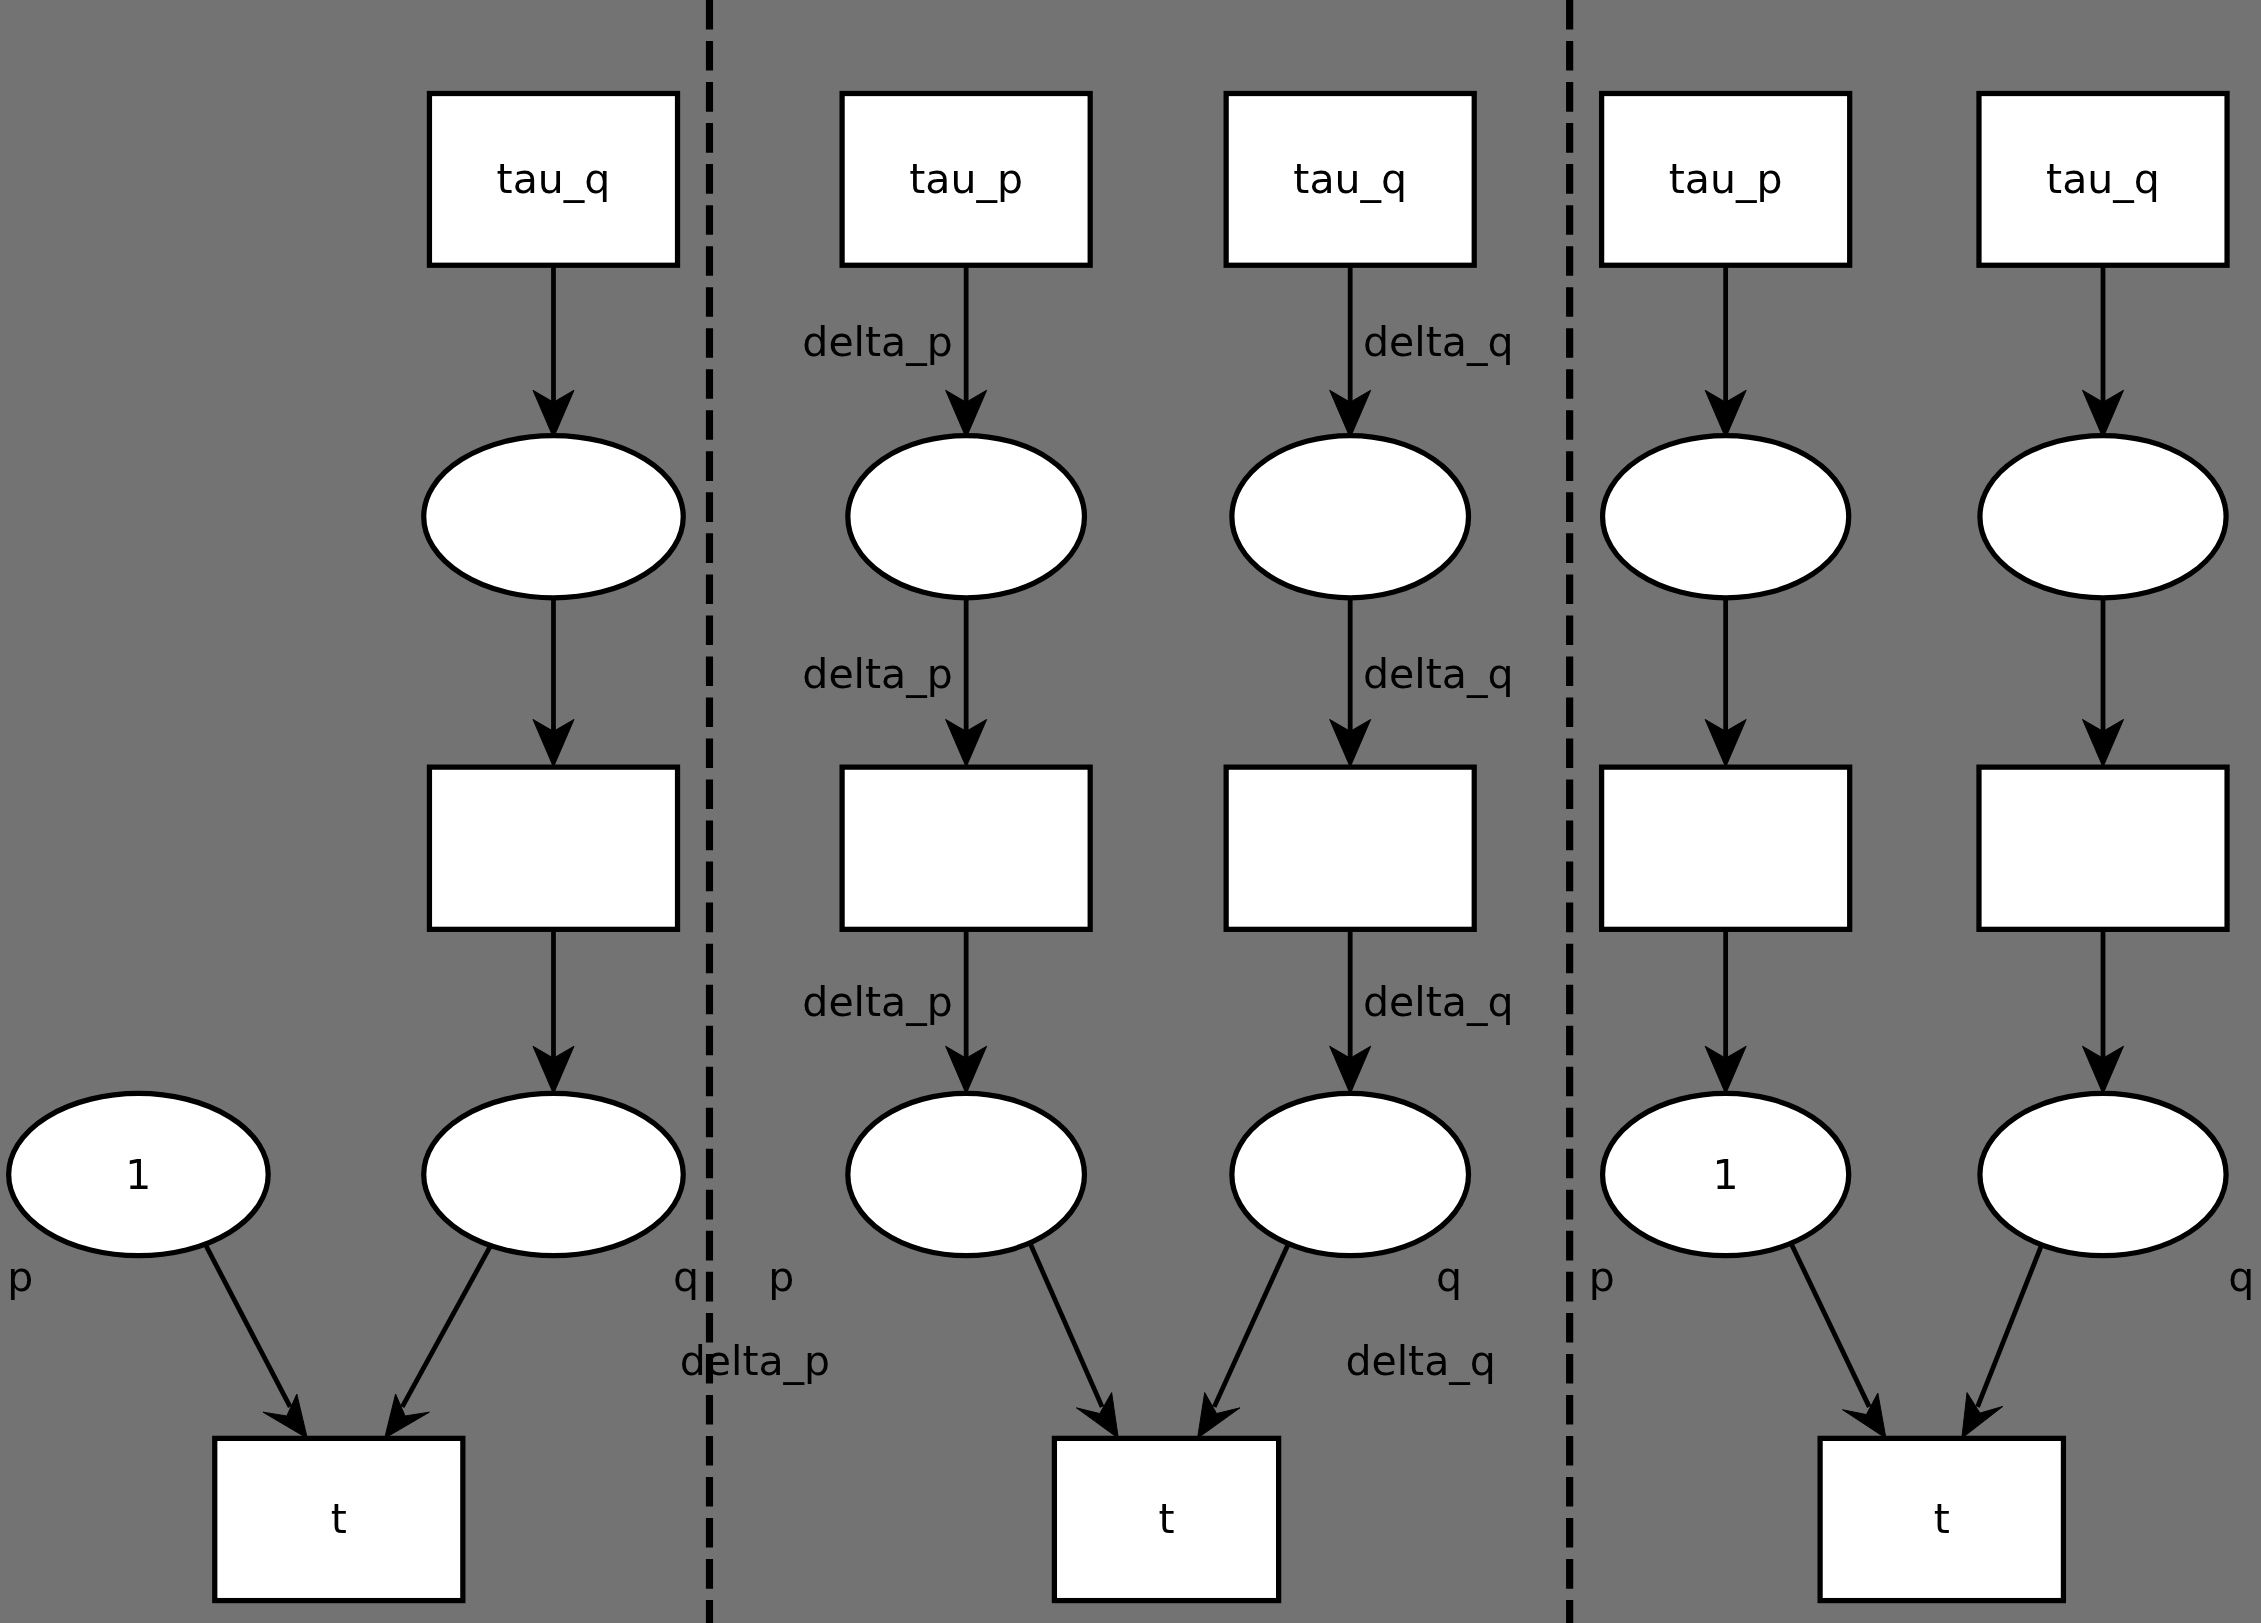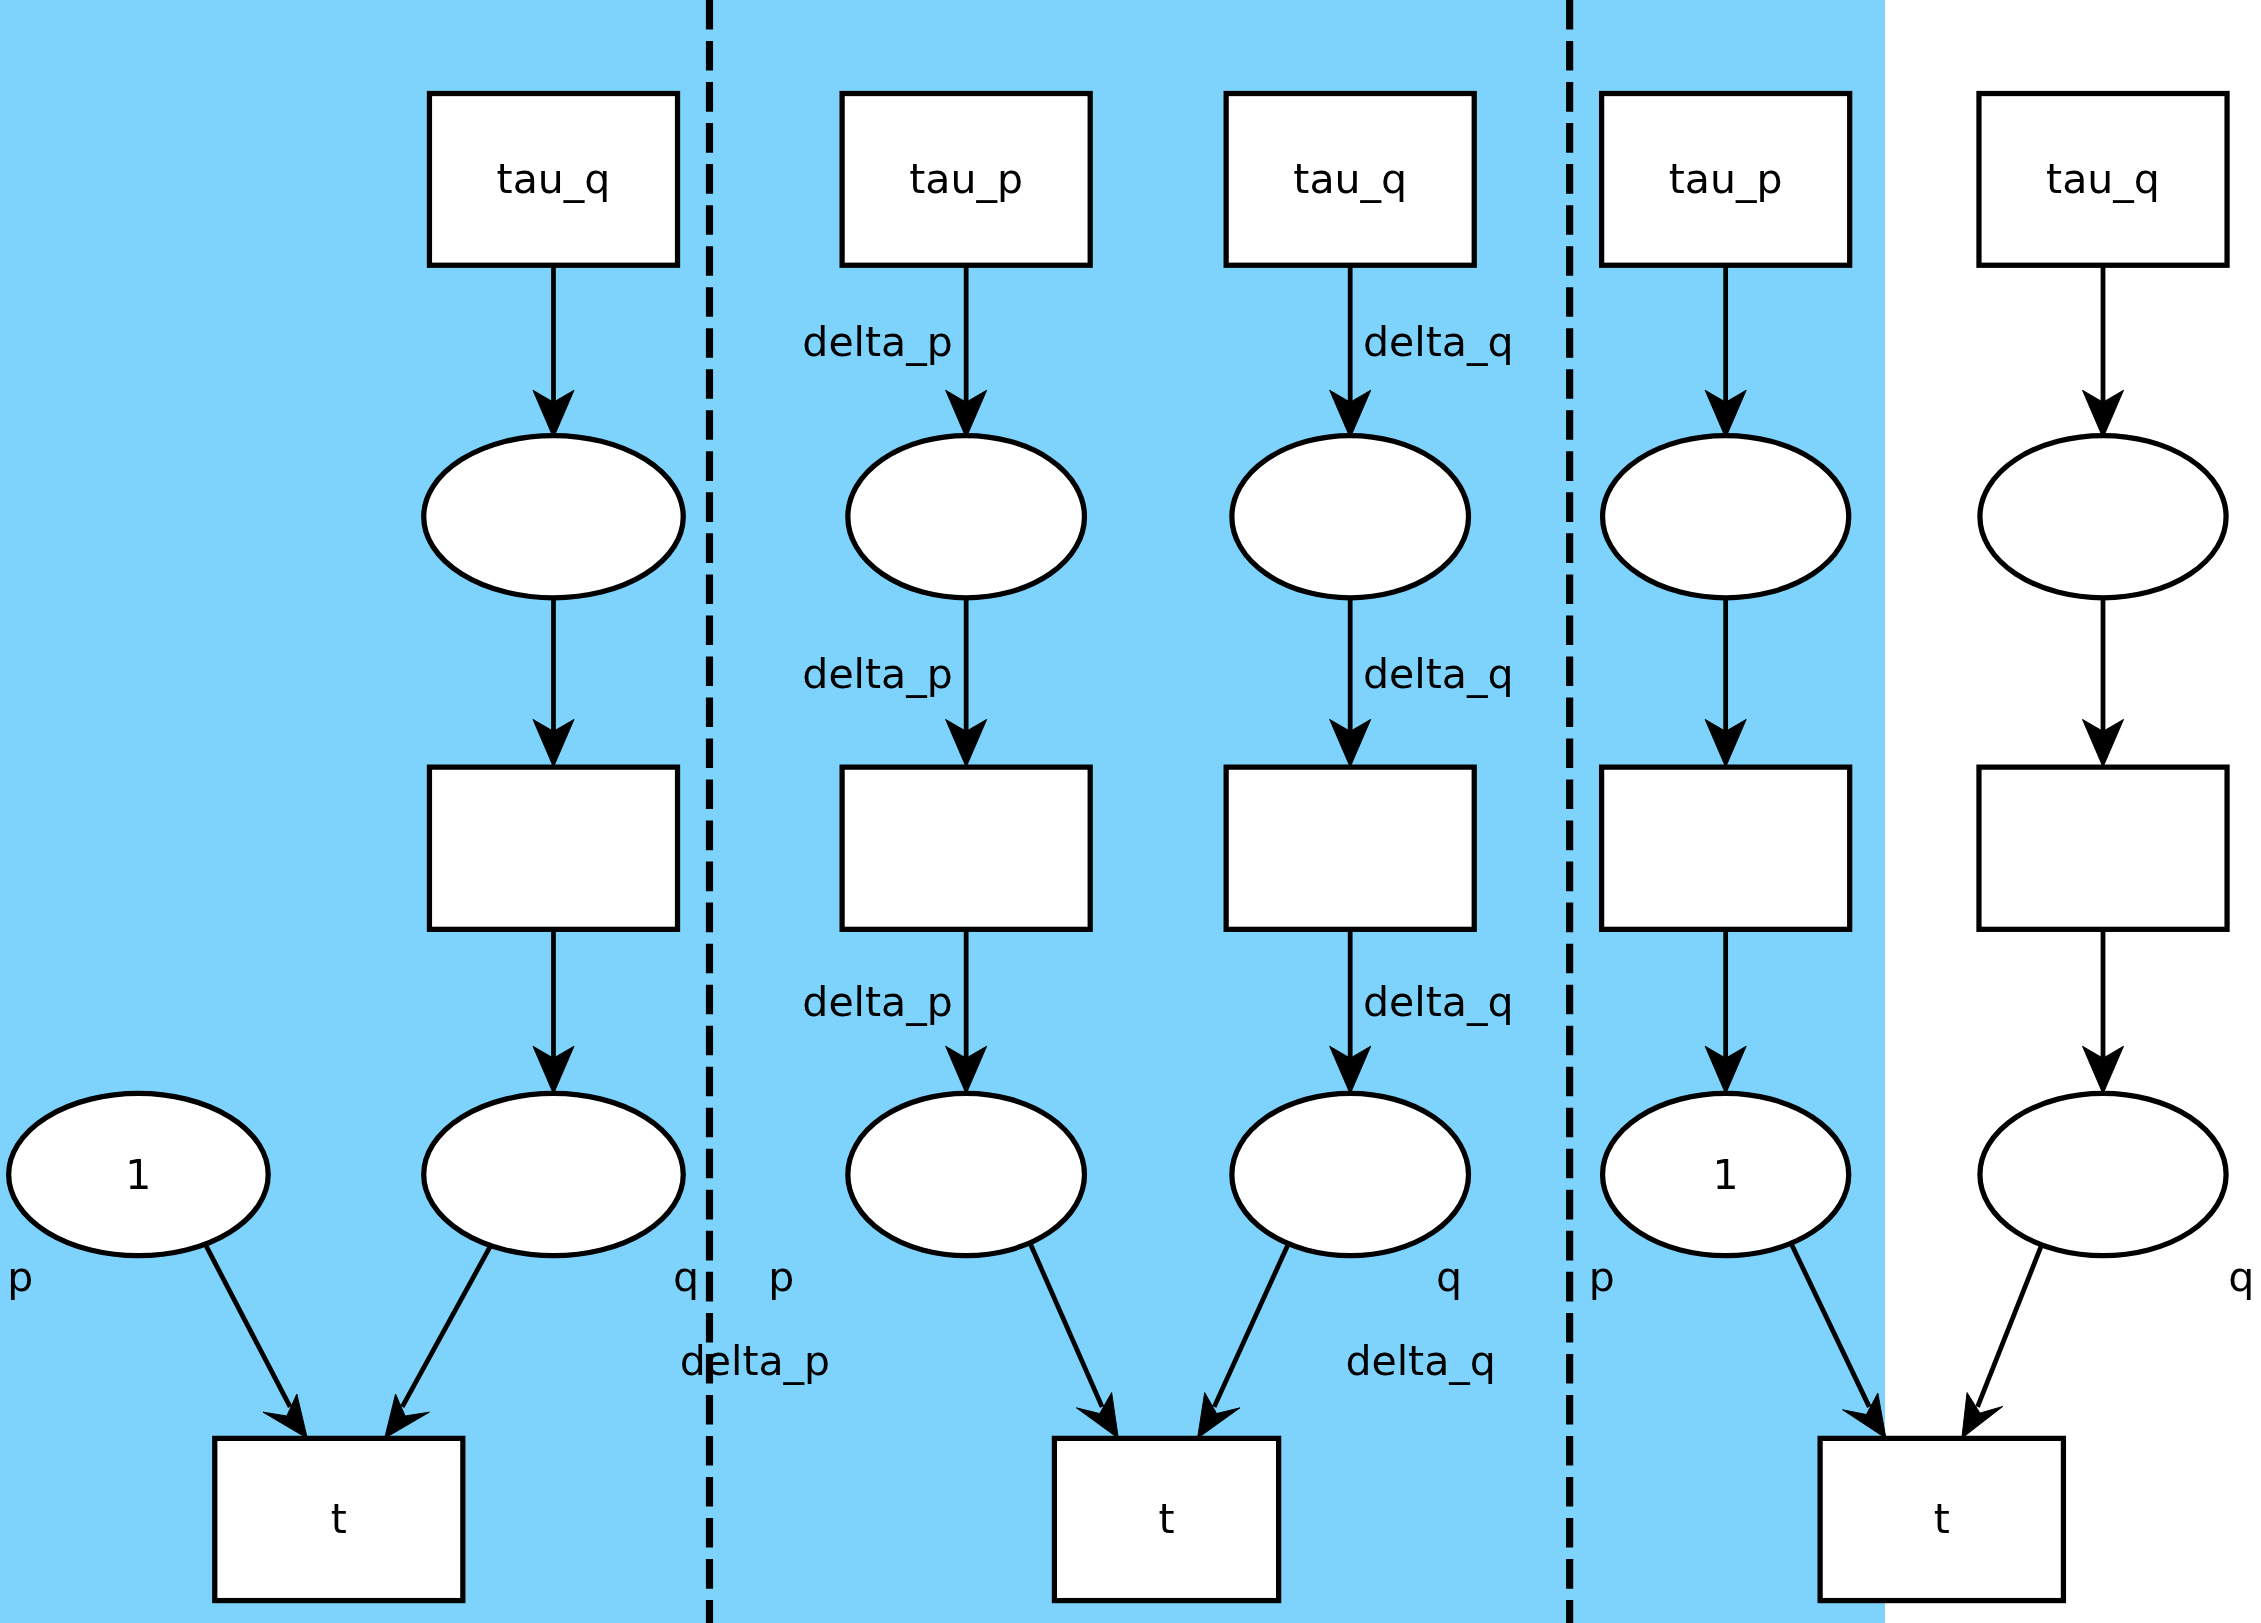--- a/index.html
+++ b/index.html
@@ -2,23 +2,23 @@
 <html style="font-size:7.6px"><head>
 <meta charset="utf-8">
 <style>
   html, body {
     margin: 0;
     padding: 0;
     background: #ffffff;
   }
   #root {
     position: relative;
-    width: 1885px;
+    width: 2261px;
     height: 1623px;
-    background: #7dd3fc;
+    background: #737373;
     font-family: "DejaVu Sans", sans-serif;
   }
   svg#diagram {
     display: block;
     width: 2261px;
     height: 1623px;
   }
   .node-shape {
     fill: #ffffff;
     stroke: #000000;

